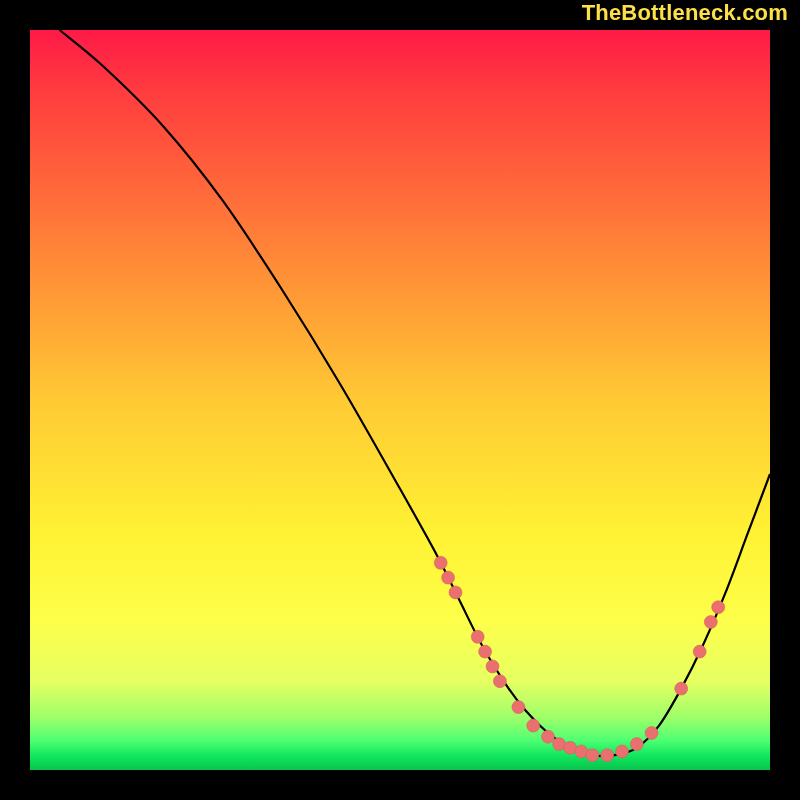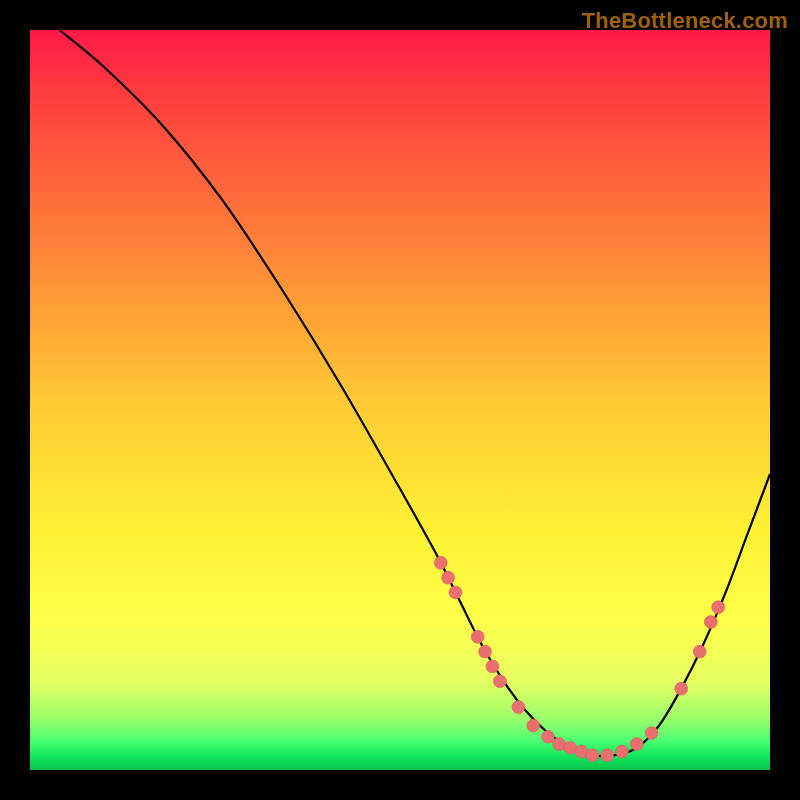--- a/index.html
+++ b/index.html
@@ -27,23 +27,23 @@
       #fdff4a 80%,
       #e6ff62 88%,
       #9cff6a 93%,
       #4eff72 96%,
       #12e85e 98%,
       #07c44c 100%
     );
   }
   .watermark {
     position: absolute;
-    top: 8px;
+    top: 0;
     right: 12px;
-    color: #a16207;
+    color: #fde047;
     font-size: 22px;
     font-weight: 600;
     letter-spacing: 0.2px;
     user-select: none;
   }
   svg.curve {
     position: absolute;
     left: 30px;
     top: 30px;
     width: 740px;

